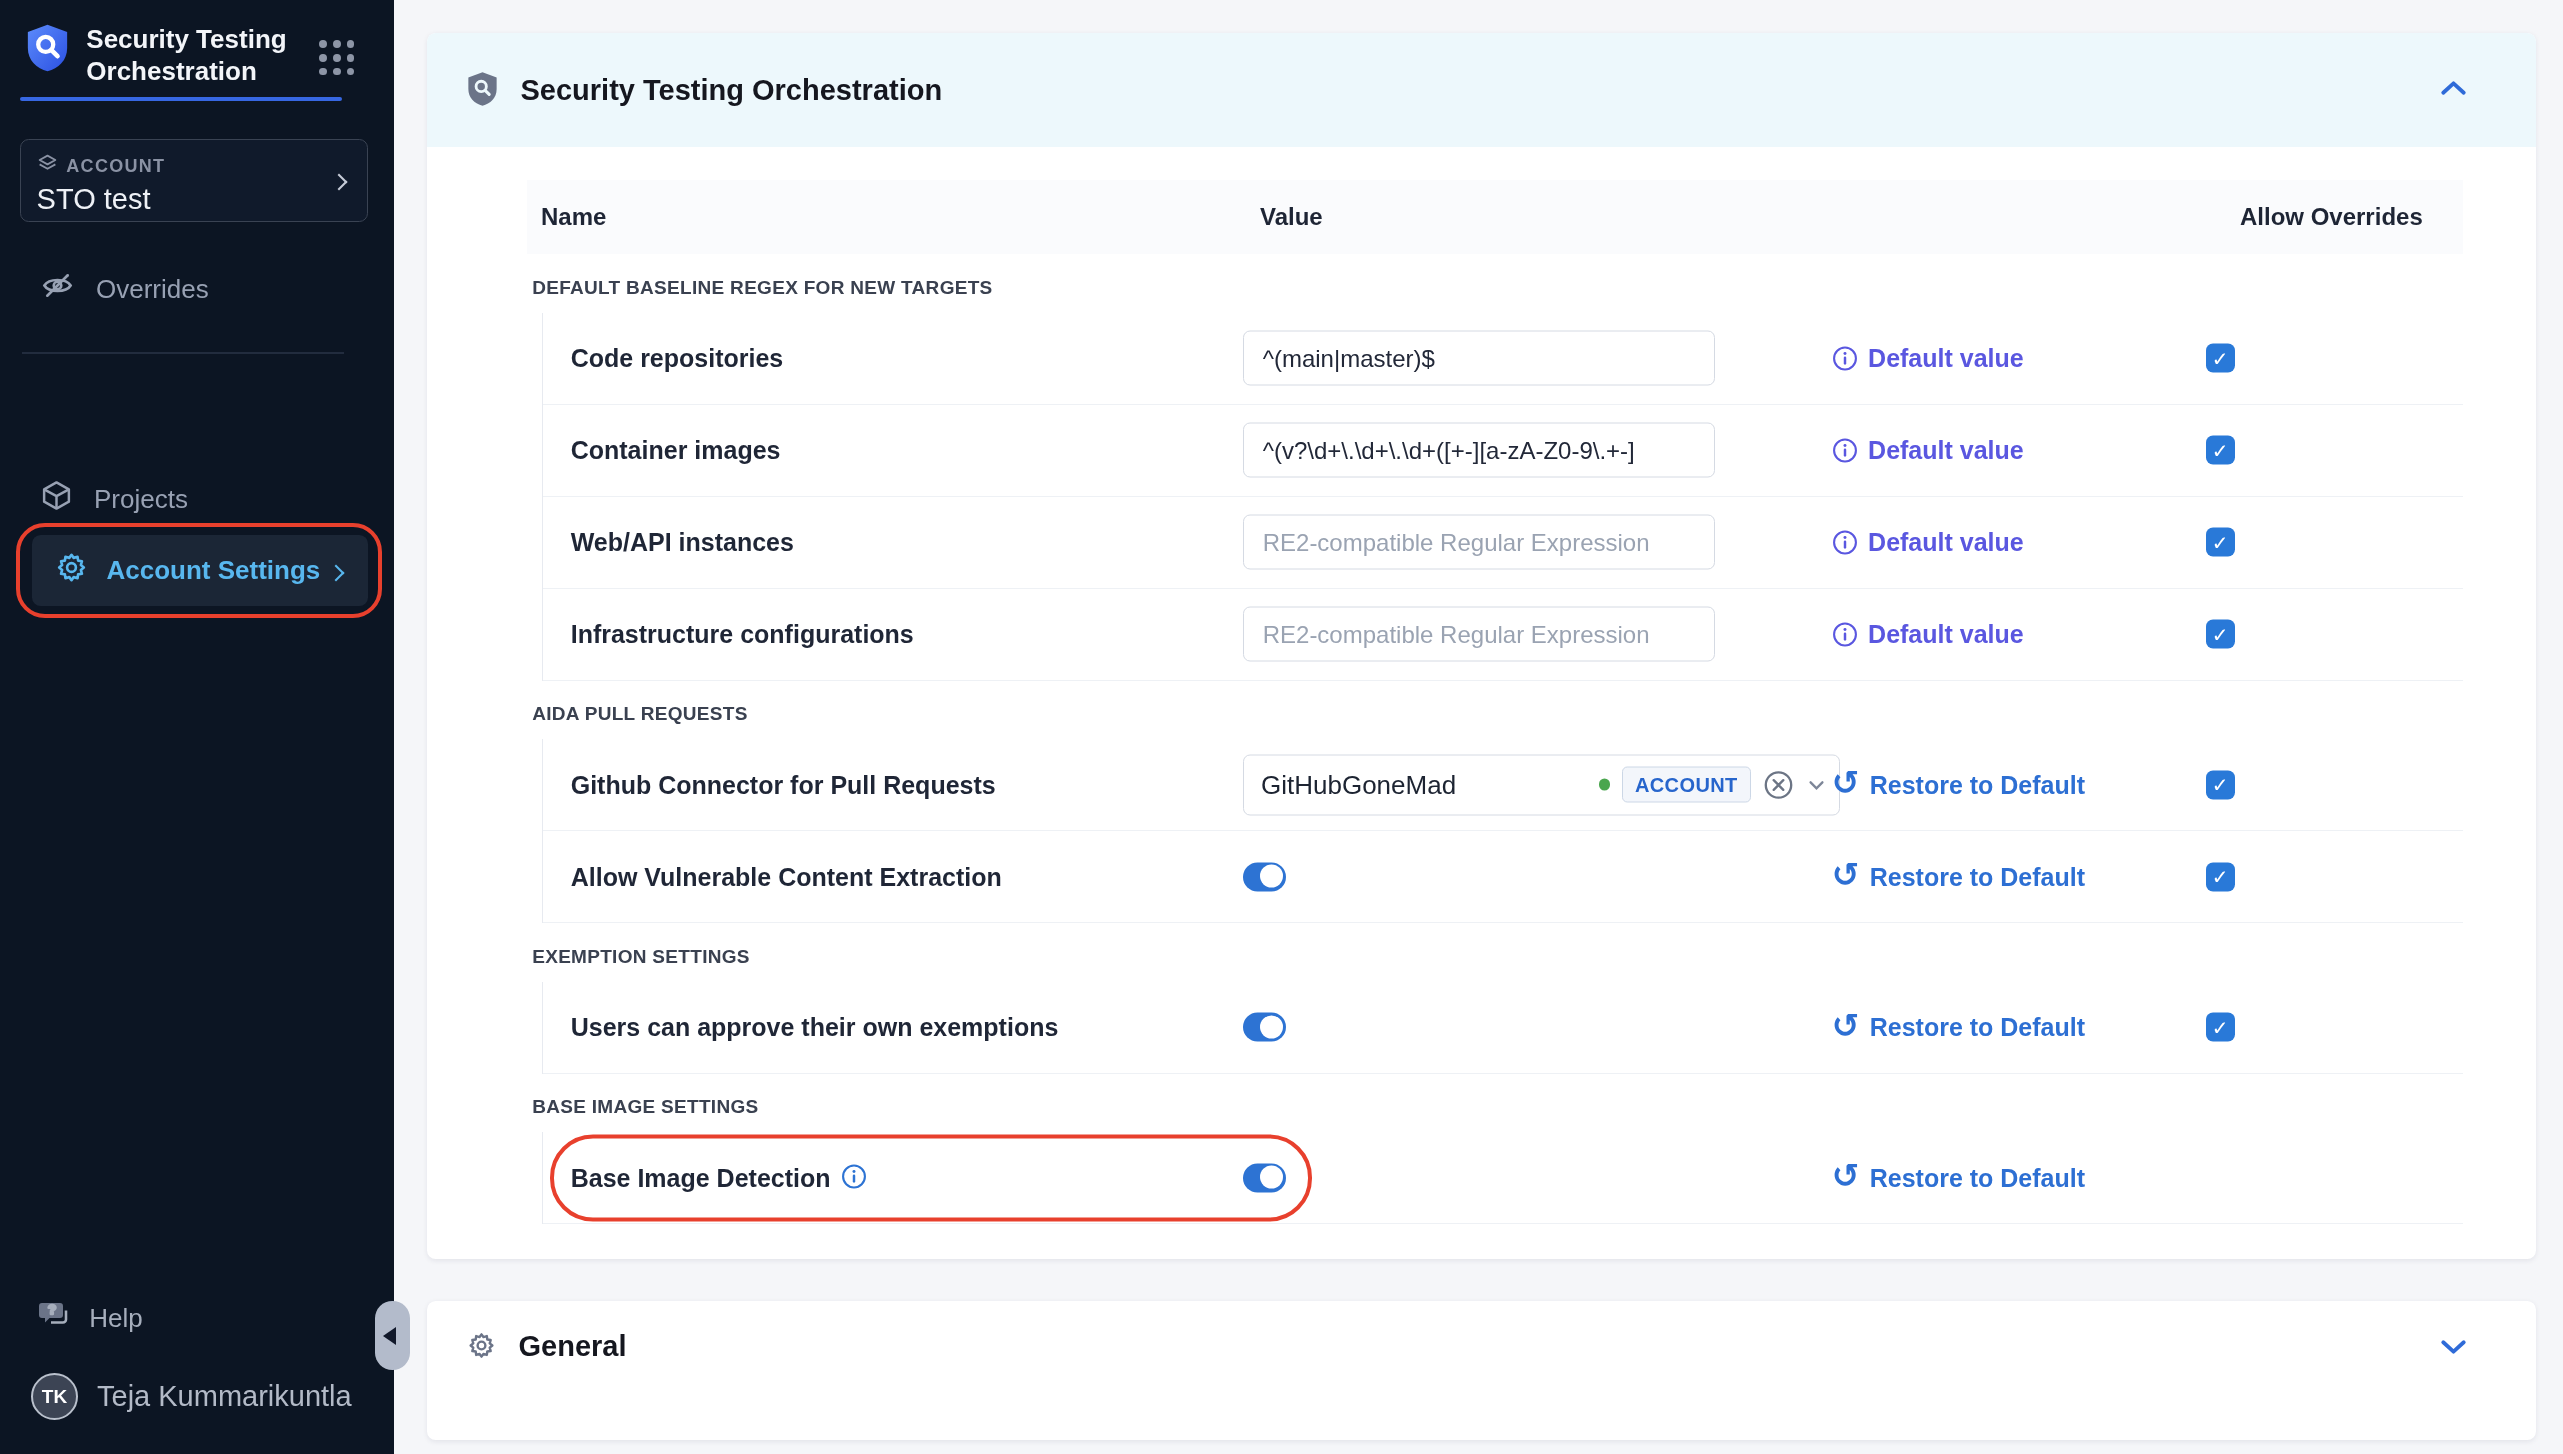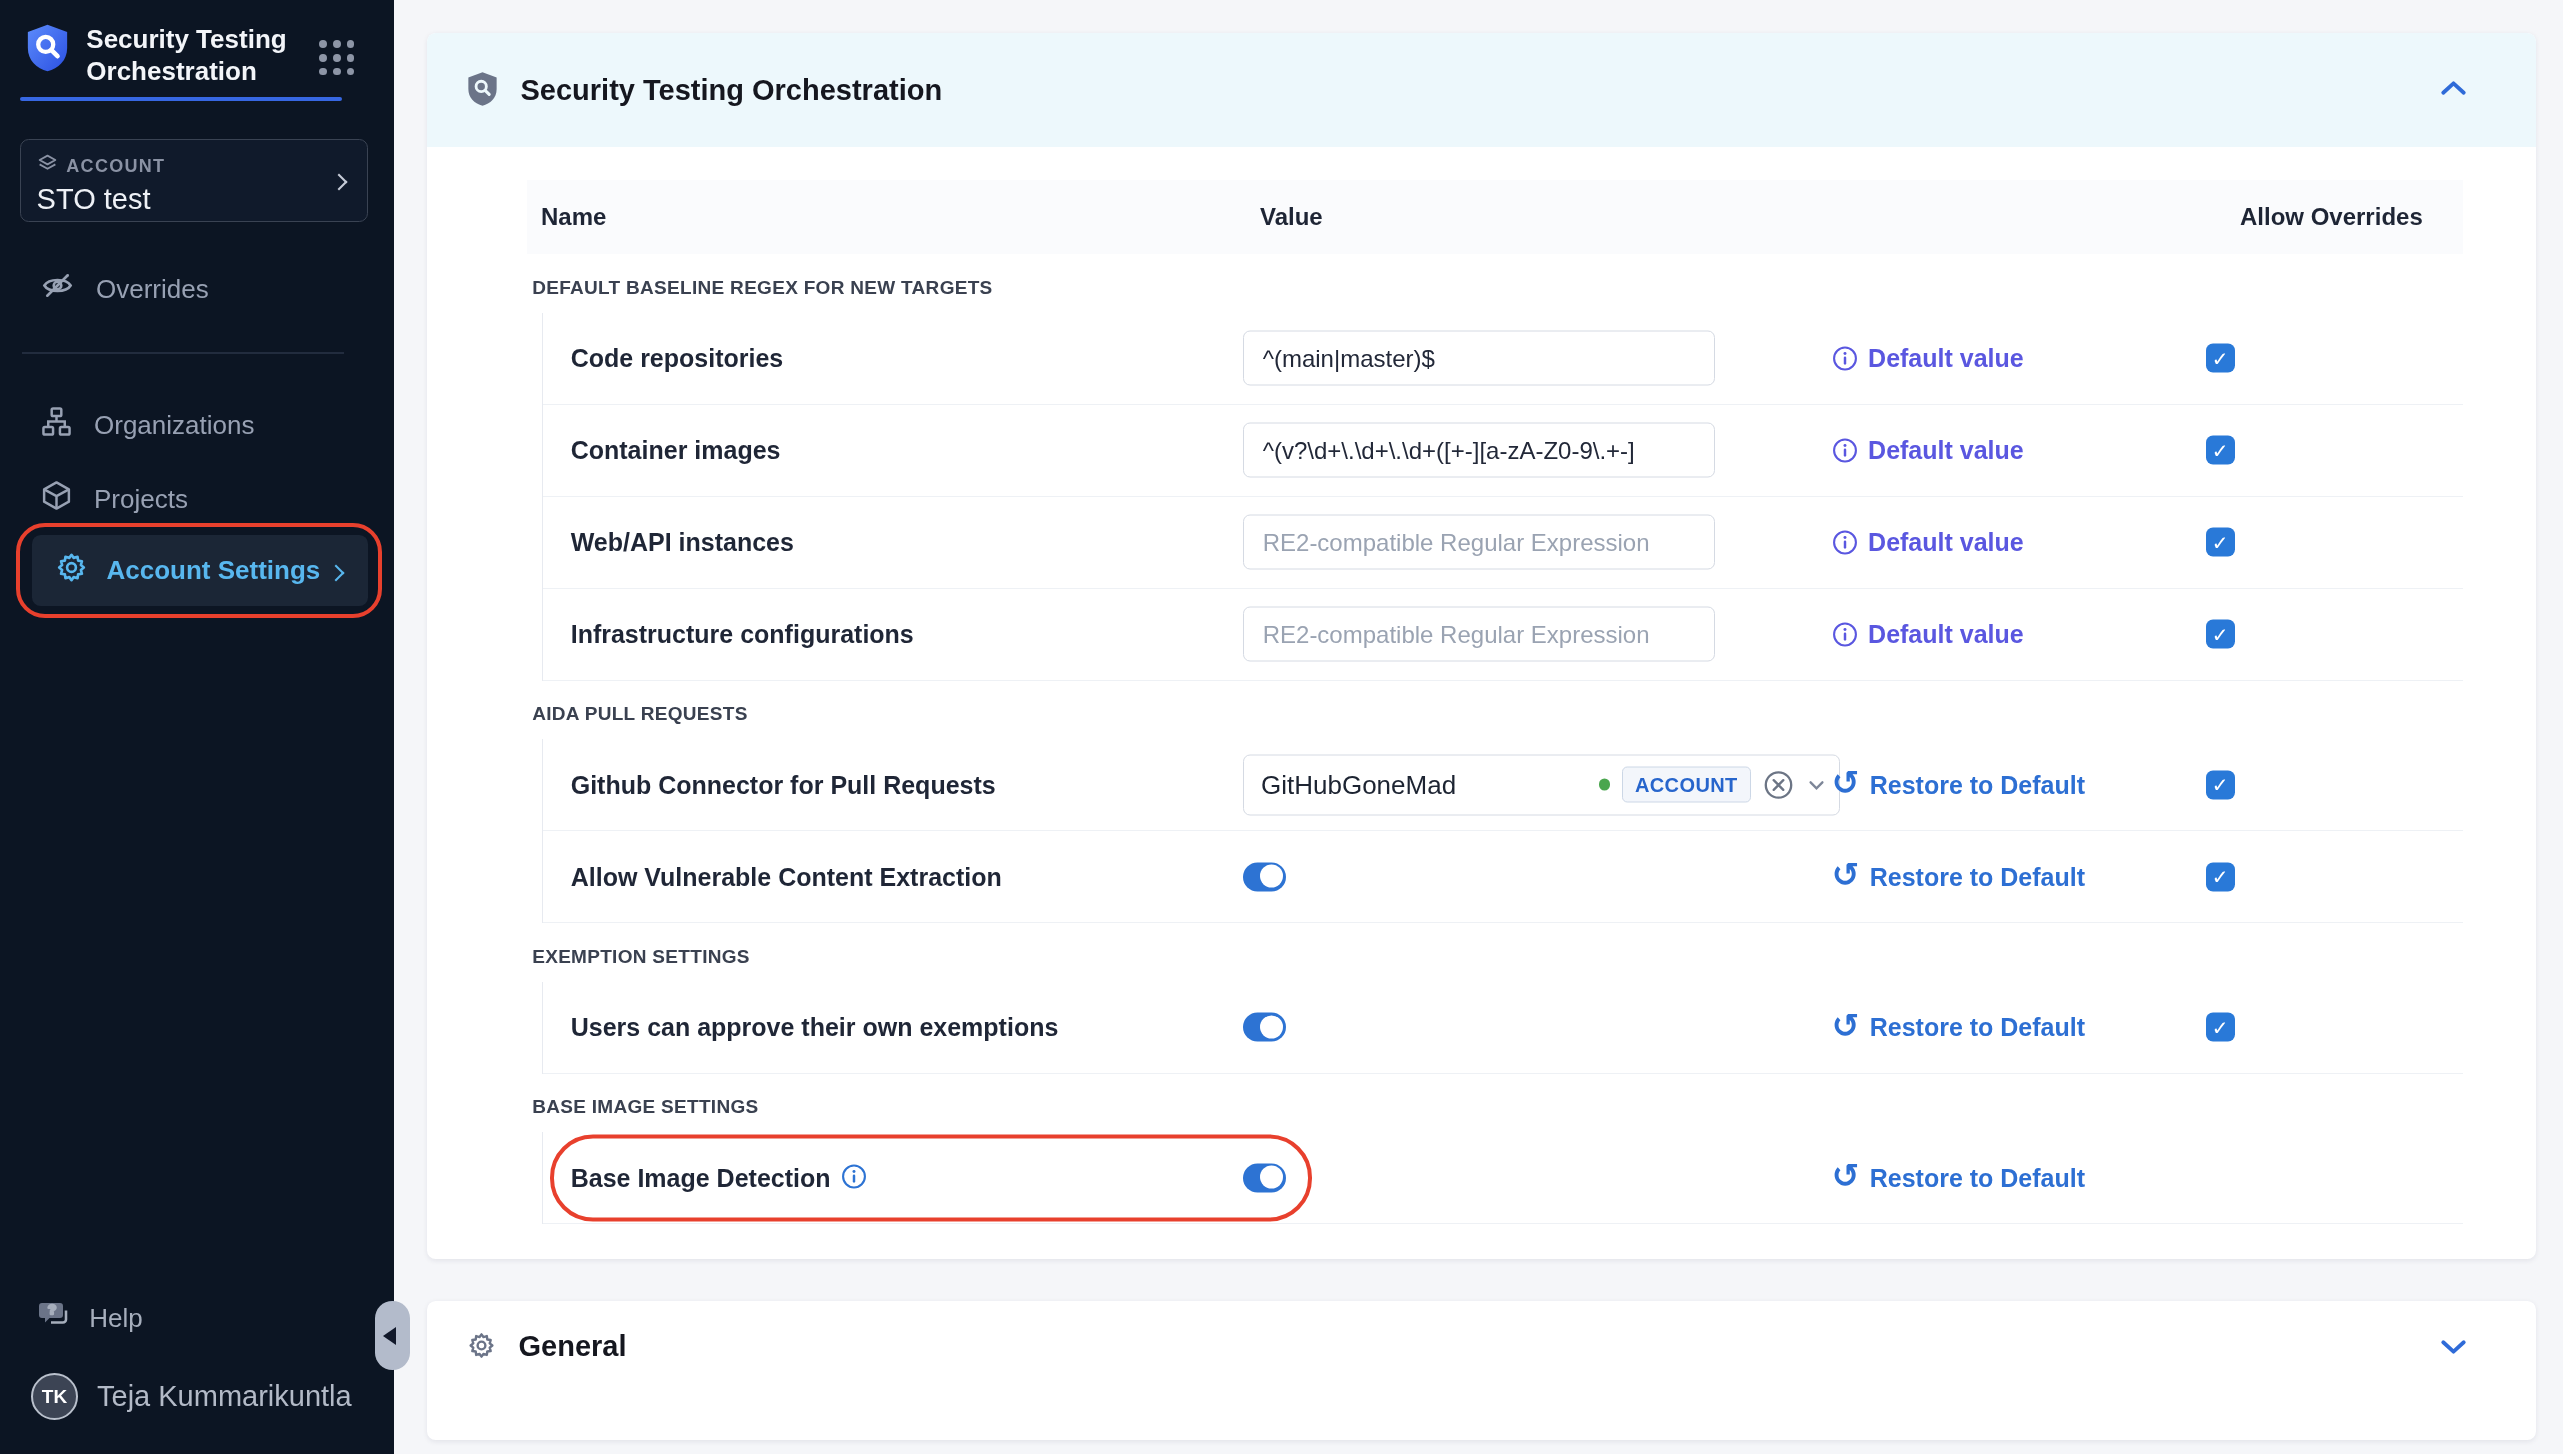--- a/index.html
+++ b/index.html
@@ -146,31 +146,20 @@
         <path d="M3 12 C6 7 18 7 21 12 C18 17 6 17 3 12 Z"></path>
         <circle cx="12" cy="12" r="2.6"></circle>
         <line x1="5" y1="19" x2="19" y2="5"></line>
       </svg>
     </span>
     <span>Overrides</span>
   </div>
 
   <div class="nav-divider"></div>
 
-  <div class="nav-item" style="top:398px;">
-    <span>
-      <svg width="33" height="33" viewBox="0 0 24 24" fill="none" stroke="#98a1b3" stroke-width="1.8">
-        <rect x="8.5" y="2.5" width="7" height="5.5" rx="1"></rect>
-        <rect x="2.5" y="16" width="7" height="5.5" rx="1"></rect>
-        <rect x="14.5" y="16" width="7" height="5.5" rx="1"></rect>
-        <path d="M12 8 V12 M6 16 V12 H18 V16"></path>
-      </svg>
-    </span>
-    <span>Organizations</span>
-  </div>
 
   <div class="nav-item" style="top:472px;">
     <span>
       <svg width="33" height="33" viewBox="0 0 24 24" fill="none" stroke="#98a1b3" stroke-width="1.8" stroke-linejoin="round">
         <path d="M12 2.5 L21 7.5 V16.5 L12 21.5 L3 16.5 V7.5 Z"></path>
         <path d="M3 7.5 L12 12.5 L21 7.5 M12 12.5 V21.5"></path>
       </svg>
     </span>
     <span>Projects</span>
   </div>

